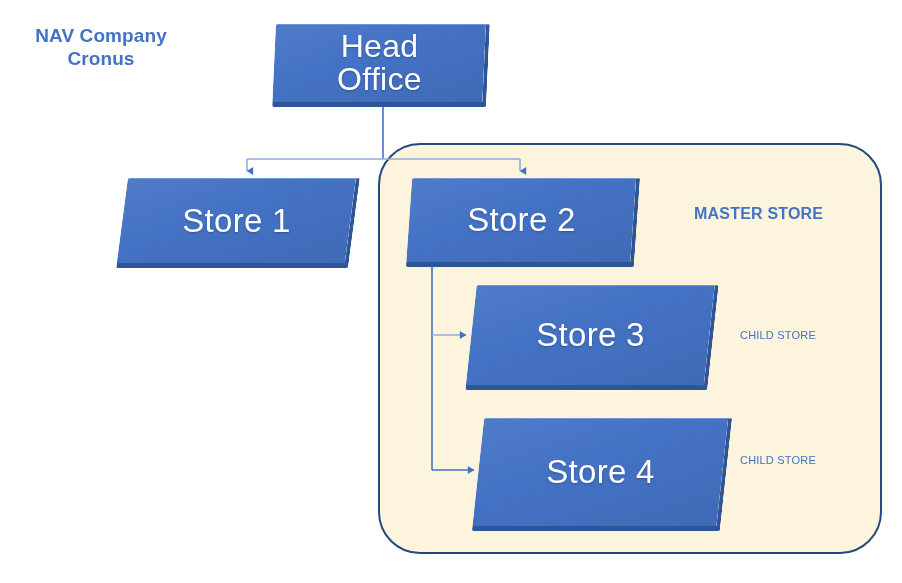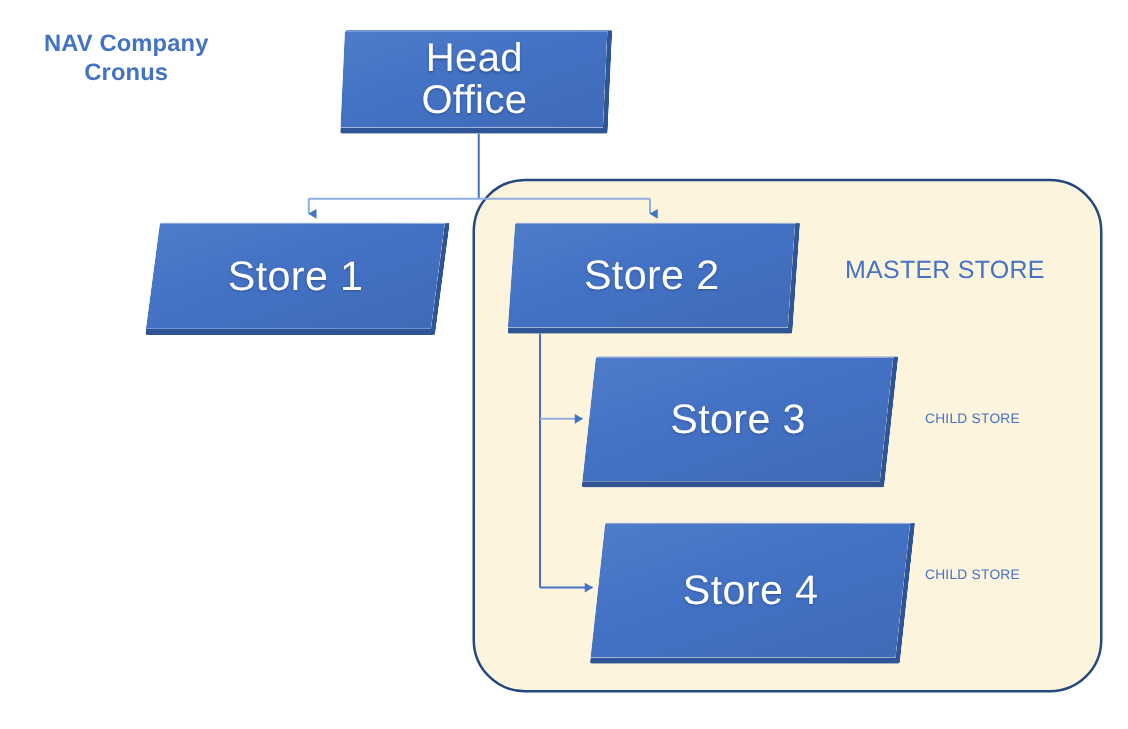--- a/index.html
+++ b/index.html
@@ -112,21 +112,21 @@
   .node-store-4 .node-label { transform: skewX(6.2deg); }
 
   
   .role-label {
     position: absolute;
     color: #4472C4;
     font-size: 11px;
     letter-spacing: 0.2px;
     white-space: nowrap;
   }
-  .role-master  { left: 676px; top: 205px; font-size: 20px; }
+  .role-master  { left: 694px; top: 205px; font-size: 16px; font-weight: bold; }
   .role-child-3 { left: 740px; top: 329px; }
   .role-child-4 { left: 740px; top: 454px; }
 </style>
 </head>
 <body>
 
 <div id="canvas">
 
   <div class="company-label">NAV Company
 Cronus</div>

